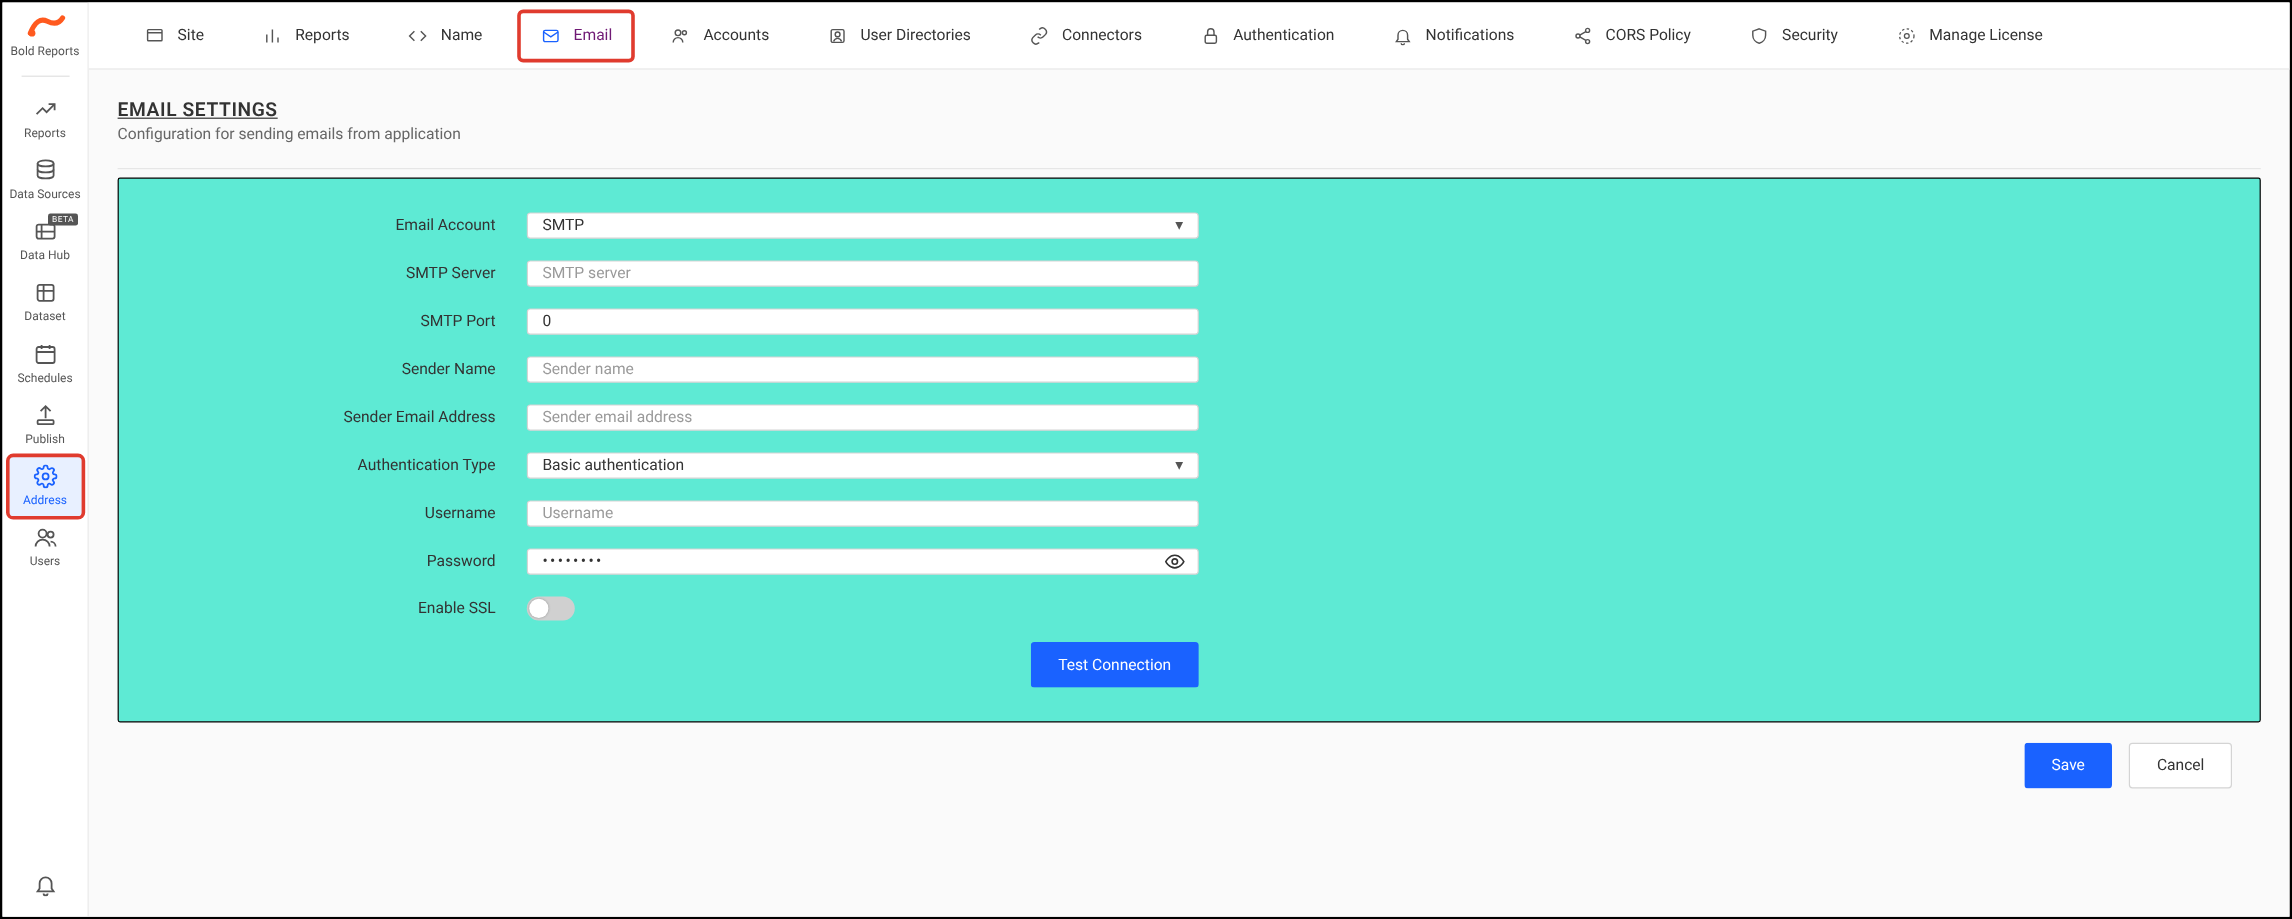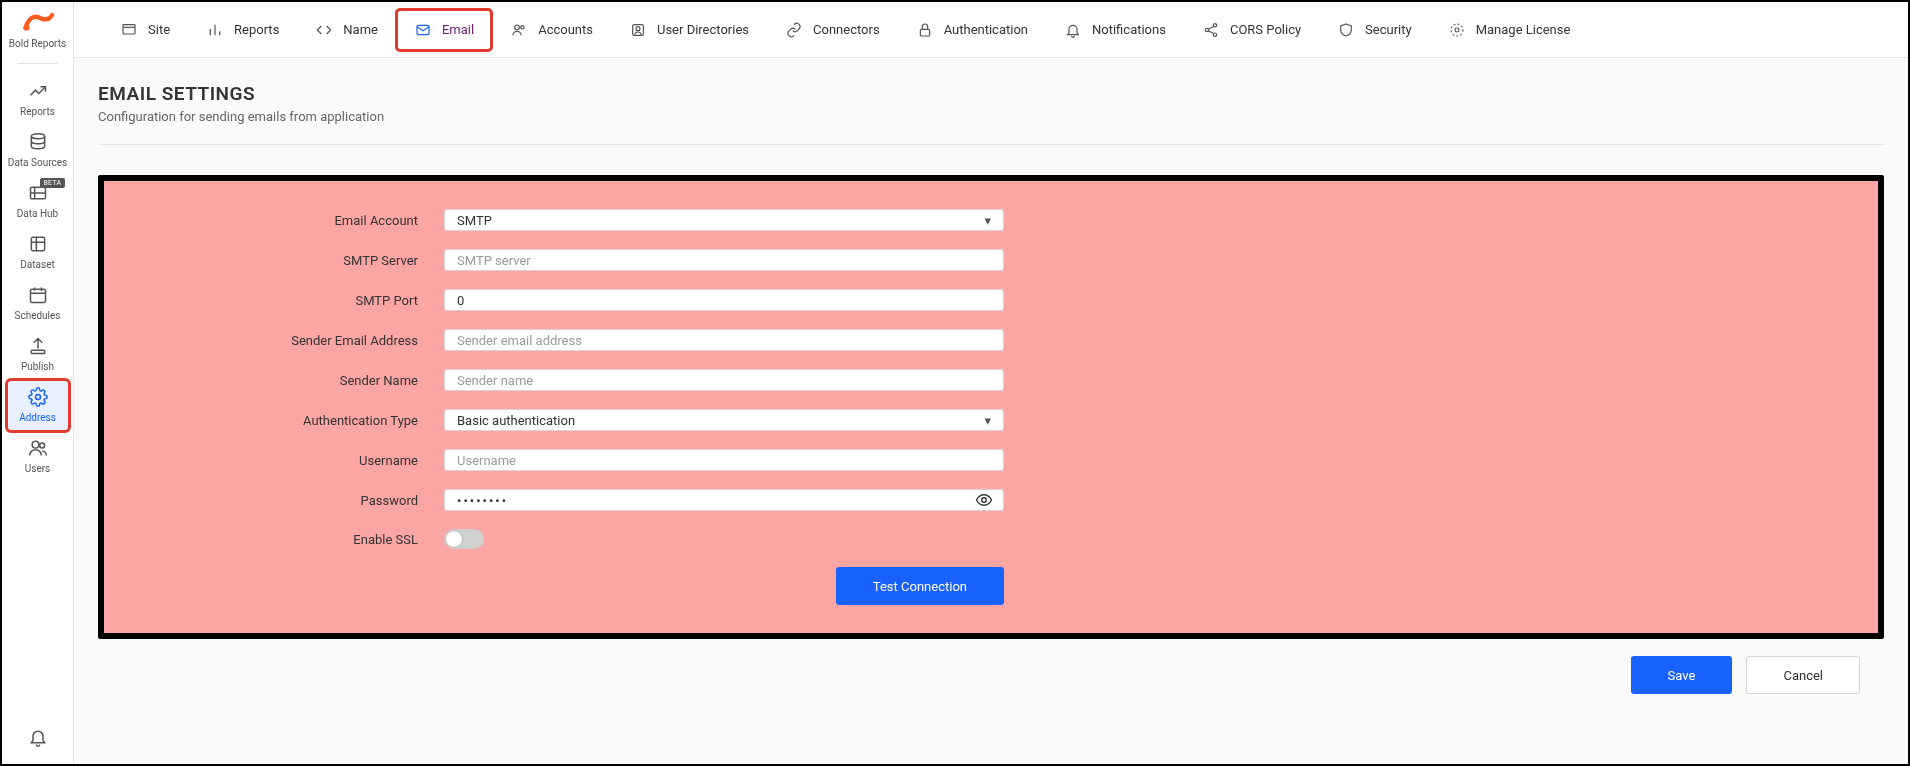--- a/index.html
+++ b/index.html
@@ -14,47 +14,47 @@
   .side-item { width: 62px; display: flex; flex-direction: column; align-items: center; padding: 6px 0 8px; cursor: pointer; border-radius: 4px; position: relative; }
   .side-item .icon { width: 22px; height: 22px; display: flex; align-items: center; justify-content: center; color: #555; }
   .side-item .label { font-size: 10px; color: #555; margin-top: 4px; text-align: center; line-height: 1.1; }
   .side-item.active { background: #e8f0ff; }
   .side-item.active .icon, .side-item.active .label { color: #1a62ff; }
   .side-item.highlight-red { outline: 3px solid #e03b2e; outline-offset: -1px; }
   .beta-badge { position: absolute; top: 2px; right: 4px; background: #555; color: #fff; font-size: 7px; padding: 1px 3px; border-radius: 2px; letter-spacing: 0.3px; }
   .sidebar-bottom { margin-top: auto; margin-bottom: 14px; }
   
   .main { flex: 1; display: flex; flex-direction: column; background: #fafafa; }
-  .topbar { height: 56px; background: #fff; border-bottom: 1px solid #e6e6e6; display: flex; align-items: center; padding-left: 30px; gap: 4px; }
+  .topbar { height: 56px; background: #fff; border-bottom: 1px solid #e6e6e6; display: flex; align-items: center; padding-left: 30px; gap: 16px; }
   .tab-item { display: flex; align-items: center; gap: 10px; padding: 10px 16px; cursor: pointer; font-size: 13px; color: #333; border-radius: 2px; }
   .tab-item .icon { width: 18px; height: 18px; display: flex; align-items: center; justify-content: center; color: #555; }
   .tab-item.active { color: #701a75; }
   .tab-item.active .icon { color: #1a62ff; }
   .tab-item.highlight-red { outline: 3px solid #e03b2e; outline-offset: 0; }
   
   .page-scroll { flex: 1; overflow: auto; padding: 24px 24px 0 24px; }
-  .page-title { font-size: 19px; font-weight: 600; letter-spacing: 0.5px; color: #333; }
+  .page-title { font-size: 16px; font-weight: 600; letter-spacing: 0.5px; color: #333; text-decoration: underline; }
   .page-subtitle { font-size: 13px; color: #666; margin-top: 4px; }
   .title-divider { height: 1px; background: #e6e6e6; margin-top: 20px; }
-  .form-card { background: #fca5a5; border: 6px solid #000000; border-radius: 2px; margin-top: 30px; padding: 28px 40px 28px 40px; max-width: 1840px; }
+  .form-card { background: #5eead4; border: 1px solid #000000; border-radius: 2px; margin-top: 7px; padding: 28px 40px 28px 40px; max-width: 1840px; }
   .form-row { display: flex; align-items: center; margin-bottom: 18px; }
   .form-label { width: 300px; text-align: right; padding-right: 26px; font-size: 13px; color: #333; }
   .form-field { width: 560px; }
   .text-input, .select-input { width: 100%; height: 22px; border: 1px solid #d4d4d4; border-radius: 3px; padding: 0 12px; font-size: 13px; color: #333; background: #fff; }
   .text-input::placeholder { color: #9a9a9a; }
   .select-input { display: flex; align-items: center; justify-content: space-between; cursor: pointer; }
   .select-caret { color: #555; }
   .password-wrap { position: relative; }
   .password-wrap .text-input { padding-right: 40px; letter-spacing: 2px; }
   .eye-btn { position: absolute; right: 8px; top: 50%; transform: translateY(-50%); width: 24px; height: 24px; display: flex; align-items: center; justify-content: center; cursor: pointer; color: #333; }
   .toggle { width: 40px; height: 20px; background: #d0d0d0; border-radius: 10px; position: relative; cursor: pointer; }
   .toggle .knob { position: absolute; left: 2px; top: 2px; width: 16px; height: 16px; background: #fff; border-radius: 50%; box-shadow: 0 0 2px rgba(0,0,0,.3); }
   .test-row { display: flex; justify-content: flex-start; padding-left: 300px; }
   .test-row-inner { width: 560px; display: flex; justify-content: flex-end; }
-  .btn { height: 38px; padding: 0 36px; border-radius: 3px; font-size: 13px; cursor: pointer; border: 1px solid transparent; display: inline-flex; align-items: center; justify-content: center; }
+  .btn { height: 38px; padding: 0 22px; border-radius: 3px; font-size: 13px; cursor: pointer; border: 1px solid transparent; display: inline-flex; align-items: center; justify-content: center; }
   .btn-primary { background: #1a62ff; color: #fff; }
   .btn-default { background: #fff; color: #333; border-color: #d4d4d4; }
   
   .footer-bar { height: 72px; display: flex; align-items: center; justify-content: flex-end; gap: 14px; padding: 0 24px; }
 </style>
 </head>
 <body>
 
 <div class="app">
 
@@ -313,30 +313,30 @@
         </div>
 
         <div class="form-row">
           <div class="form-label">SMTP Port</div>
           <div class="form-field">
             <input class="text-input" type="text" value="0" style="">
           </div>
         </div>
 
         <div class="form-row">
+          <div class="form-label">Sender Name</div>
+          <div class="form-field">
+            <input class="text-input" type="text" placeholder="Sender name" style="">
+          </div>
+        </div>
+
+        <div class="form-row">
           <div class="form-label">Sender Email Address</div>
           <div class="form-field">
             <input class="text-input" type="text" placeholder="Sender email address" style="">
-          </div>
-        </div>
-
-        <div class="form-row">
-          <div class="form-label">Sender Name</div>
-          <div class="form-field">
-            <input class="text-input" type="text" placeholder="Sender name" style="">
           </div>
         </div>
 
         <div class="form-row">
           <div class="form-label">Authentication Type</div>
           <div class="form-field">
             <div class="select-input">
               <span>Basic authentication</span>
               <span class="select-caret">▾</span>
             </div>

